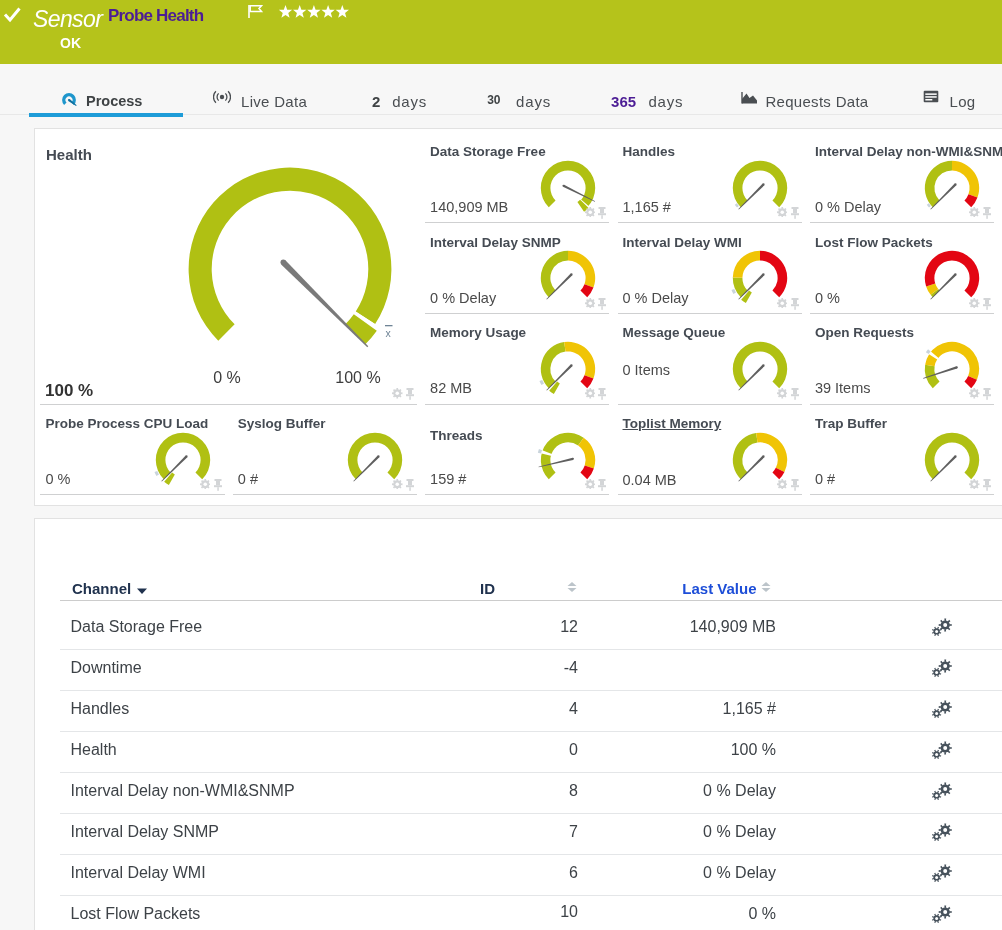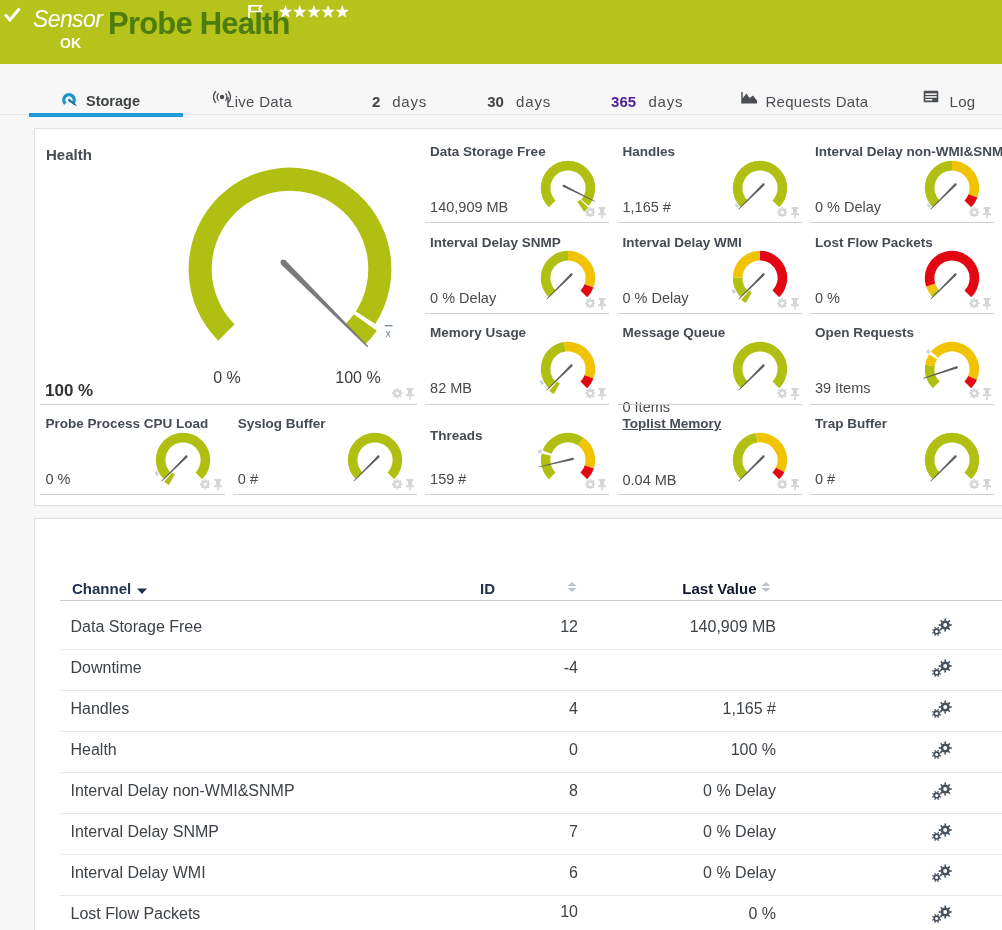--- a/index.html
+++ b/index.html
@@ -13,52 +13,52 @@
 .row-sep{height:1px;background:#e4e6e8;}
 .cell{font-size:16px;color:#3d4247;}
 </style></head><body>
 <div id="page">
 
 <div class="abs" style="left:0;top:0;width:1002px;height:64px;background:#b5c31b;"></div>
 <svg class="abs" style="left:3px;top:6px;" width="20" height="17" viewBox="0 0 20 17">
       <polyline points="2,8.5 7,14 16.5,2.5" fill="none" stroke="#fff" stroke-width="3"></polyline>
     </svg>
 <div class="abs nw" style="left:33px;top:6px;font-size:23px;font-style:italic;color:#fff;letter-spacing:-0.6px;">Sensor</div>
-<div class="abs nw" style="left:108px;top:6px;font-size:31px;font-weight:bold;color:#4d7c0f;letter-spacing:-0.8px;">Probe Health</div>
+<div class="abs nw" style="left:108px;top:6px;font-size:17px;font-weight:bold;color:#4c1d95;letter-spacing:-0.8px;">Probe Health</div>
 <svg class="abs" style="left:248px;top:4px;" width="16" height="15" viewBox="0 0 16 15">
       <path d="M1,1 V14" stroke="#fff" stroke-width="1.6" fill="none"></path>
       <path d="M2.2,1.8 H13.5 L11,4.6 L13.5,7.4 H2.2 Z" fill="none" stroke="#fff" stroke-width="1.5"></path>
     </svg>
 <svg class="abs" style="left:278px;top:3.5px;" width="75" height="17" viewBox="0 0 75 17">
       <polygon points="7.50,1.00 9.20,5.65 14.16,5.84 10.26,8.90 11.61,13.66 7.50,10.90 3.39,13.66 4.74,8.90 0.84,5.84 5.80,5.65" fill="#fff" transform="translate(0.0,0)"></polygon>
       <polygon points="7.50,1.00 9.20,5.65 14.16,5.84 10.26,8.90 11.61,13.66 7.50,10.90 3.39,13.66 4.74,8.90 0.84,5.84 5.80,5.65" fill="#fff" transform="translate(14.2,0)"></polygon>
       <polygon points="7.50,1.00 9.20,5.65 14.16,5.84 10.26,8.90 11.61,13.66 7.50,10.90 3.39,13.66 4.74,8.90 0.84,5.84 5.80,5.65" fill="#fff" transform="translate(28.4,0)"></polygon>
       <polygon points="7.50,1.00 9.20,5.65 14.16,5.84 10.26,8.90 11.61,13.66 7.50,10.90 3.39,13.66 4.74,8.90 0.84,5.84 5.80,5.65" fill="#fff" transform="translate(42.599999999999994,0)"></polygon>
       <polygon points="7.50,1.00 9.20,5.65 14.16,5.84 10.26,8.90 11.61,13.66 7.50,10.90 3.39,13.66 4.74,8.90 0.84,5.84 5.80,5.65" fill="#fff" transform="translate(56.8,0)"></polygon>
     </svg>
 <div class="abs nw" style="left:60px;top:35px;font-size:14px;font-weight:bold;color:#fff;">OK</div>
 <div class="abs" style="left:0;top:114px;width:1002px;height:1px;background:#e8e8e8;"></div>
 <svg class="abs" style="left:61.5px;top:93px;" width="17" height="14" viewBox="0 0 17 14">
       <path d="M2.12,11.88 A6.90,6.90 0 1 1 11.88,11.88 L9.47,9.47 A3.50,3.50 0 1 0 4.53,9.47 Z" fill="#1e96cc"></path>
       <polygon points="6.28,7.96 14.09,12.88 14.63,12.16 7.72,6.04" fill="#0f6f9e"></polygon>
       <circle cx="7.00" cy="7.00" r="1.10" fill="#0f6f9e"></circle>
     </svg>
-<div class="abs nw" style="left:86px;top:93px;font-size:14.5px;font-weight:bold;color:#3f4345;">Storage</div>
+<div class="abs nw" style="left:86px;top:93px;font-size:14.5px;font-weight:bold;color:#3f4345;">Process</div>
 <div class="abs" style="left:28.5px;top:112.5px;width:154px;height:4px;background:#1e9cd8;"></div>
 <svg class="abs" style="left:213px;top:90px;" width="18" height="15" viewBox="0 0 18 15">
       <circle cx="9" cy="7" r="2.2" fill="#4a4e52"></circle>
       <path d="M5.6,3.4 A5,5 0 0 0 5.6,10.6" fill="none" stroke="#4a4e52" stroke-width="1.3"></path>
       <path d="M2.9,1.2 A8.2,8.2 0 0 0 2.9,12.8" fill="none" stroke="#4a4e52" stroke-width="1.3"></path>
       <path d="M12.4,3.4 A5,5 0 0 1 12.4,10.6" fill="none" stroke="#4a4e52" stroke-width="1.3"></path>
       <path d="M15.1,1.2 A8.2,8.2 0 0 1 15.1,12.8" fill="none" stroke="#4a4e52" stroke-width="1.3"></path>
     </svg>
-<div class="abs nw tabtxt" style="left:226px;top:93px;">Live Data</div>
+<div class="abs nw tabtxt" style="left:241px;top:93px;">Live Data</div>
 <div class="abs nw" style="left:371.9px;top:93px;font-size:15px;font-weight:bold;color:#3f4345;">2</div>
     <div class="abs nw tabtxt" style="left:392.2px;top:93px;letter-spacing:0.8px;">days</div>
-<div class="abs nw" style="left:487.2px;top:93px;font-size:15px;font-weight:bold;color:#3f4345;">30</div>
+<div class="abs nw" style="left:487.2px;top:93px;font-size:12px;font-weight:bold;color:#3f4345;">30</div>
     <div class="abs nw tabtxt" style="left:516.1px;top:93px;letter-spacing:0.8px;">days</div>
 <div class="abs nw" style="left:611.1px;top:93px;font-size:15px;font-weight:bold;color:#4c1d95;">365</div>
     <div class="abs nw tabtxt" style="left:648.4px;top:93px;letter-spacing:0.8px;">days</div>
 <svg class="abs" style="left:740px;top:90px;" width="19" height="15" viewBox="0 0 17 15">
       <path d="M1,13.5 L1,9 L5.5,3.5 L8.5,8 L12,5.5 L16,10.5 L16,13.5 Z" fill="#4a4e52"></path>
       <path d="M1,2 L1,13.5" stroke="#4a4e52" stroke-width="1.4"></path>
     </svg>
 <div class="abs nw tabtxt" style="left:765.4px;top:93px;">Requests Data</div>
 <svg class="abs" style="left:923px;top:90px;" width="16" height="13" viewBox="0 0 16 13">
       <rect x="0.7" y="0.7" width="14.6" height="11.6" rx="1" fill="#4a4e52"></rect>
@@ -267,21 +267,21 @@
       <rect x="0" y="6.2" width="8" height="2" fill="#d3d5d7"></rect>
       <rect x="3.3" y="8.2" width="1.5" height="3.6" fill="#d3d5d7"></rect>
     </svg>
 <div class="abs tborder" style="left:425.1px;top:403.7px;width:184.4px;"></div>
 <div class="abs nw tile-label" style="left:622.5px;top:325.4px;">Message Queue</div>
 <svg class="abs" style="left:718.0px;top:330.9px;" width="84" height="72" viewBox="0 0 84 72">
       <path d="M22.77,57.23 A27.20,27.20 0 1 1 61.23,57.23 L54.45,50.45 A17.60,17.60 0 1 0 29.55,50.45 Z" fill="#b0c013"></path>
       <polygon points="44.69,33.62 20.40,59.11 20.89,59.60 46.38,35.31" fill="#5f5f5f"></polygon>
       <circle cx="45.54" cy="34.46" r="1.10" fill="#5f5f5f"></circle>
     </svg>
-<div class="abs nw tile-value" style="left:622.5px;top:399px;">0 Items</div>
+<div class="abs nw tile-value" style="left:622.5px;top:362px;">0 Items</div>
 <svg class="abs" style="left:776.9px;top:388.2px;" width="10.5" height="10.5" viewBox="0 0 10.5 10.5">
       <path d="M10.42,4.34 A5.25,5.25 0 0 1 10.42,6.16 L8.00,5.73 A2.79,2.79 0 0 0 8.00,4.77 Z" fill="#d3d5d7"></path>
       <path d="M9.55,8.26 A5.25,5.25 0 0 1 8.26,9.55 L6.85,7.54 A2.79,2.79 0 0 0 7.54,6.85 Z" fill="#d3d5d7"></path>
       <path d="M6.16,10.42 A5.25,5.25 0 0 1 4.34,10.42 L4.77,8.00 A2.79,2.79 0 0 0 5.73,8.00 Z" fill="#d3d5d7"></path>
       <path d="M2.24,9.55 A5.25,5.25 0 0 1 0.95,8.26 L2.96,6.85 A2.79,2.79 0 0 0 3.65,7.54 Z" fill="#d3d5d7"></path>
       <path d="M0.08,6.16 A5.25,5.25 0 0 1 0.08,4.34 L2.50,4.77 A2.79,2.79 0 0 0 2.50,5.73 Z" fill="#d3d5d7"></path>
       <path d="M0.95,2.24 A5.25,5.25 0 0 1 2.24,0.95 L3.65,2.96 A2.79,2.79 0 0 0 2.96,3.65 Z" fill="#d3d5d7"></path>
       <path d="M4.34,0.08 A5.25,5.25 0 0 1 6.16,0.08 L5.73,2.50 A2.79,2.79 0 0 0 4.77,2.50 Z" fill="#d3d5d7"></path>
       <path d="M8.26,0.95 A5.25,5.25 0 0 1 9.55,2.24 L7.54,3.65 A2.79,2.79 0 0 0 6.85,2.96 Z" fill="#d3d5d7"></path>
       <circle cx="5.25" cy="5.25" r="3.99" fill="#d3d5d7"></circle>
@@ -493,21 +493,21 @@
       <rect x="0" y="6.2" width="8" height="2" fill="#d3d5d7"></rect>
       <rect x="3.3" y="8.2" width="1.5" height="3.6" fill="#d3d5d7"></rect>
     </svg>
 <div class="abs tborder" style="left:40.4px;top:403.7px;width:376.8px;"></div>
 <div class="abs" style="left:33.5px;top:518px;width:978px;height:500px;background:#fff;border:1px solid #e2e2e2;box-sizing:border-box;"></div>
 <div class="abs nw" style="left:72px;top:579.5px;font-size:15px;font-weight:bold;color:#20324e;">Channel</div>
 <svg class="abs" style="left:136px;top:587px;" width="12" height="8" viewBox="0 0 12 8">
       <polygon points="1,1.5 11,1.5 6,7" fill="#20324e"></polygon>
     </svg>
 <div class="abs nw" style="left:480px;top:579.5px;width:81px;text-align:left;font-size:15px;font-weight:bold;color:#20324e;">ID</div>
-<div class="abs nw" style="left:620px;top:579.5px;width:136.5px;text-align:right;font-size:15px;font-weight:bold;color:#0f172a;">Last Value</div>
+<div class="abs nw" style="left:620px;top:579.5px;width:136.5px;text-align:right;font-size:15px;font-weight:bold;color:#1d4ed8;">Last Value</div>
 <svg class="abs" style="left:567px;top:582px;" width="10" height="10" viewBox="0 0 10 10">
       <polygon points="5,0 9.5,4 0.5,4" fill="#bcc4ca"></polygon>
       <polygon points="0.5,6 9.5,6 5,10" fill="#bcc4ca"></polygon>
     </svg>
 <svg class="abs" style="left:761px;top:582px;" width="10" height="10" viewBox="0 0 10 10">
       <polygon points="5,0 9.5,4 0.5,4" fill="#bcc4ca"></polygon>
       <polygon points="0.5,6 9.5,6 5,10" fill="#bcc4ca"></polygon>
     </svg>
 <div class="abs" style="left:60px;top:599.5px;width:942px;height:1px;background:#ccc;"></div>
 <div class="abs nw cell" style="left:70.5px;top:617.7px;">Data Storage Free</div>

